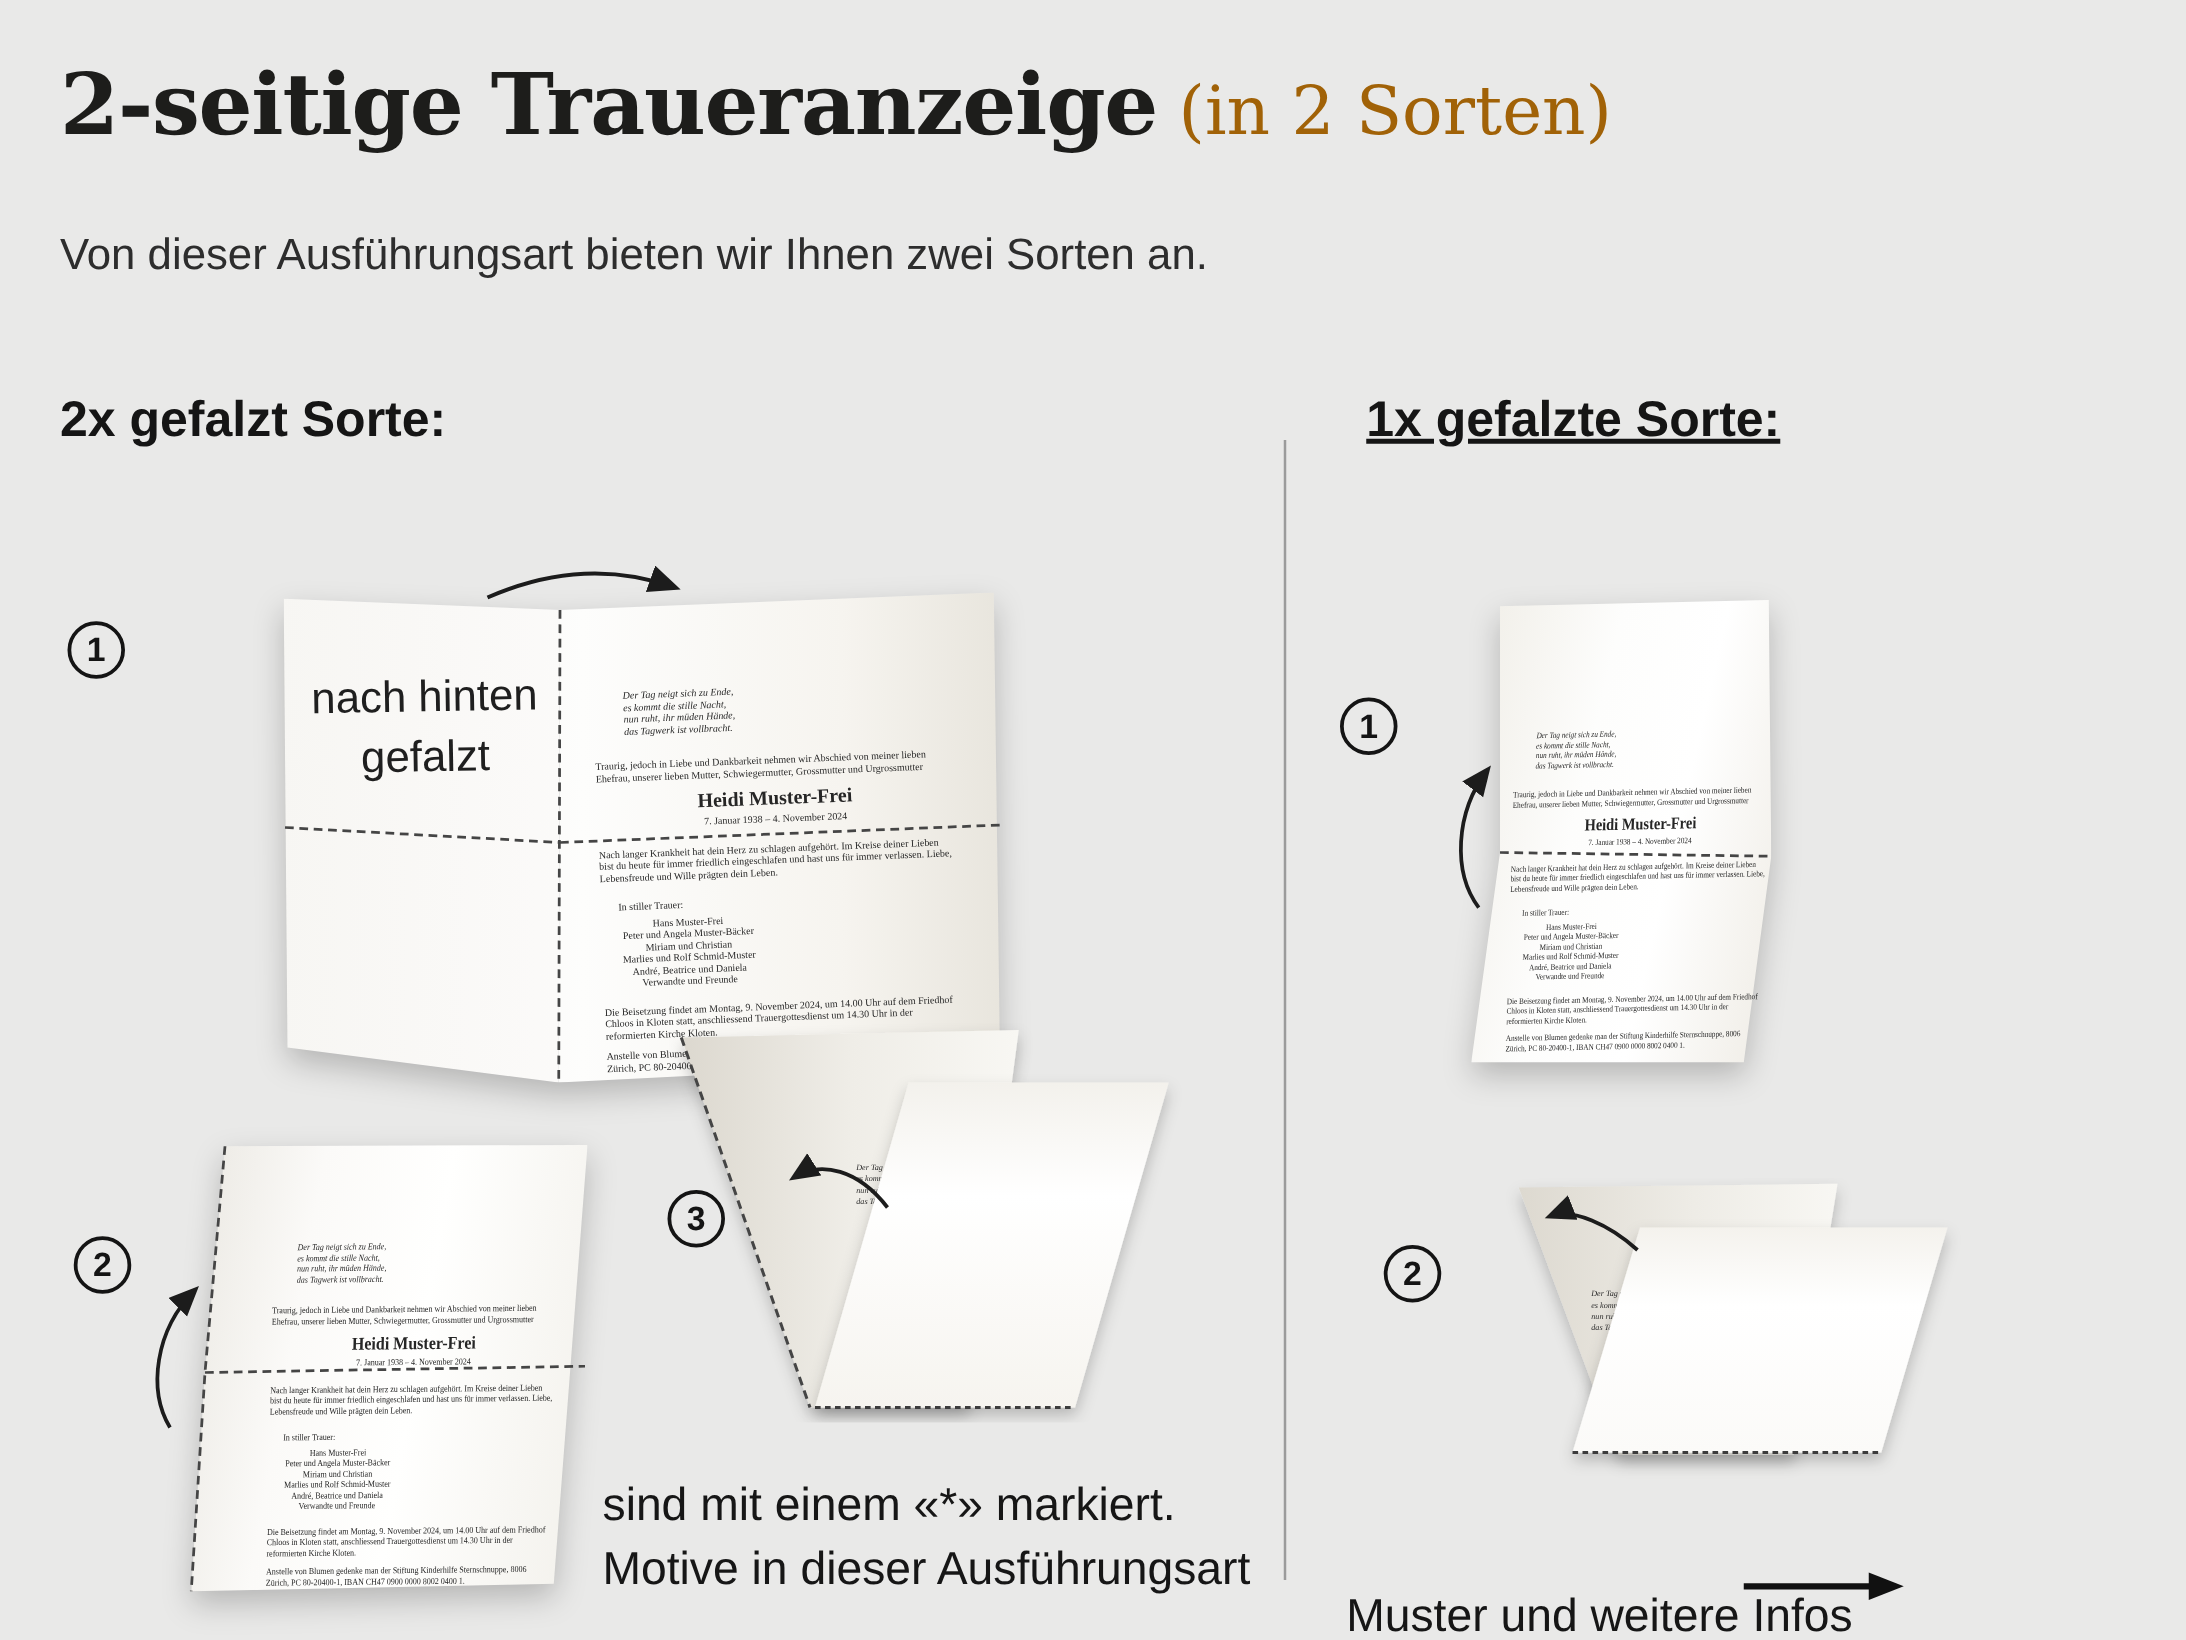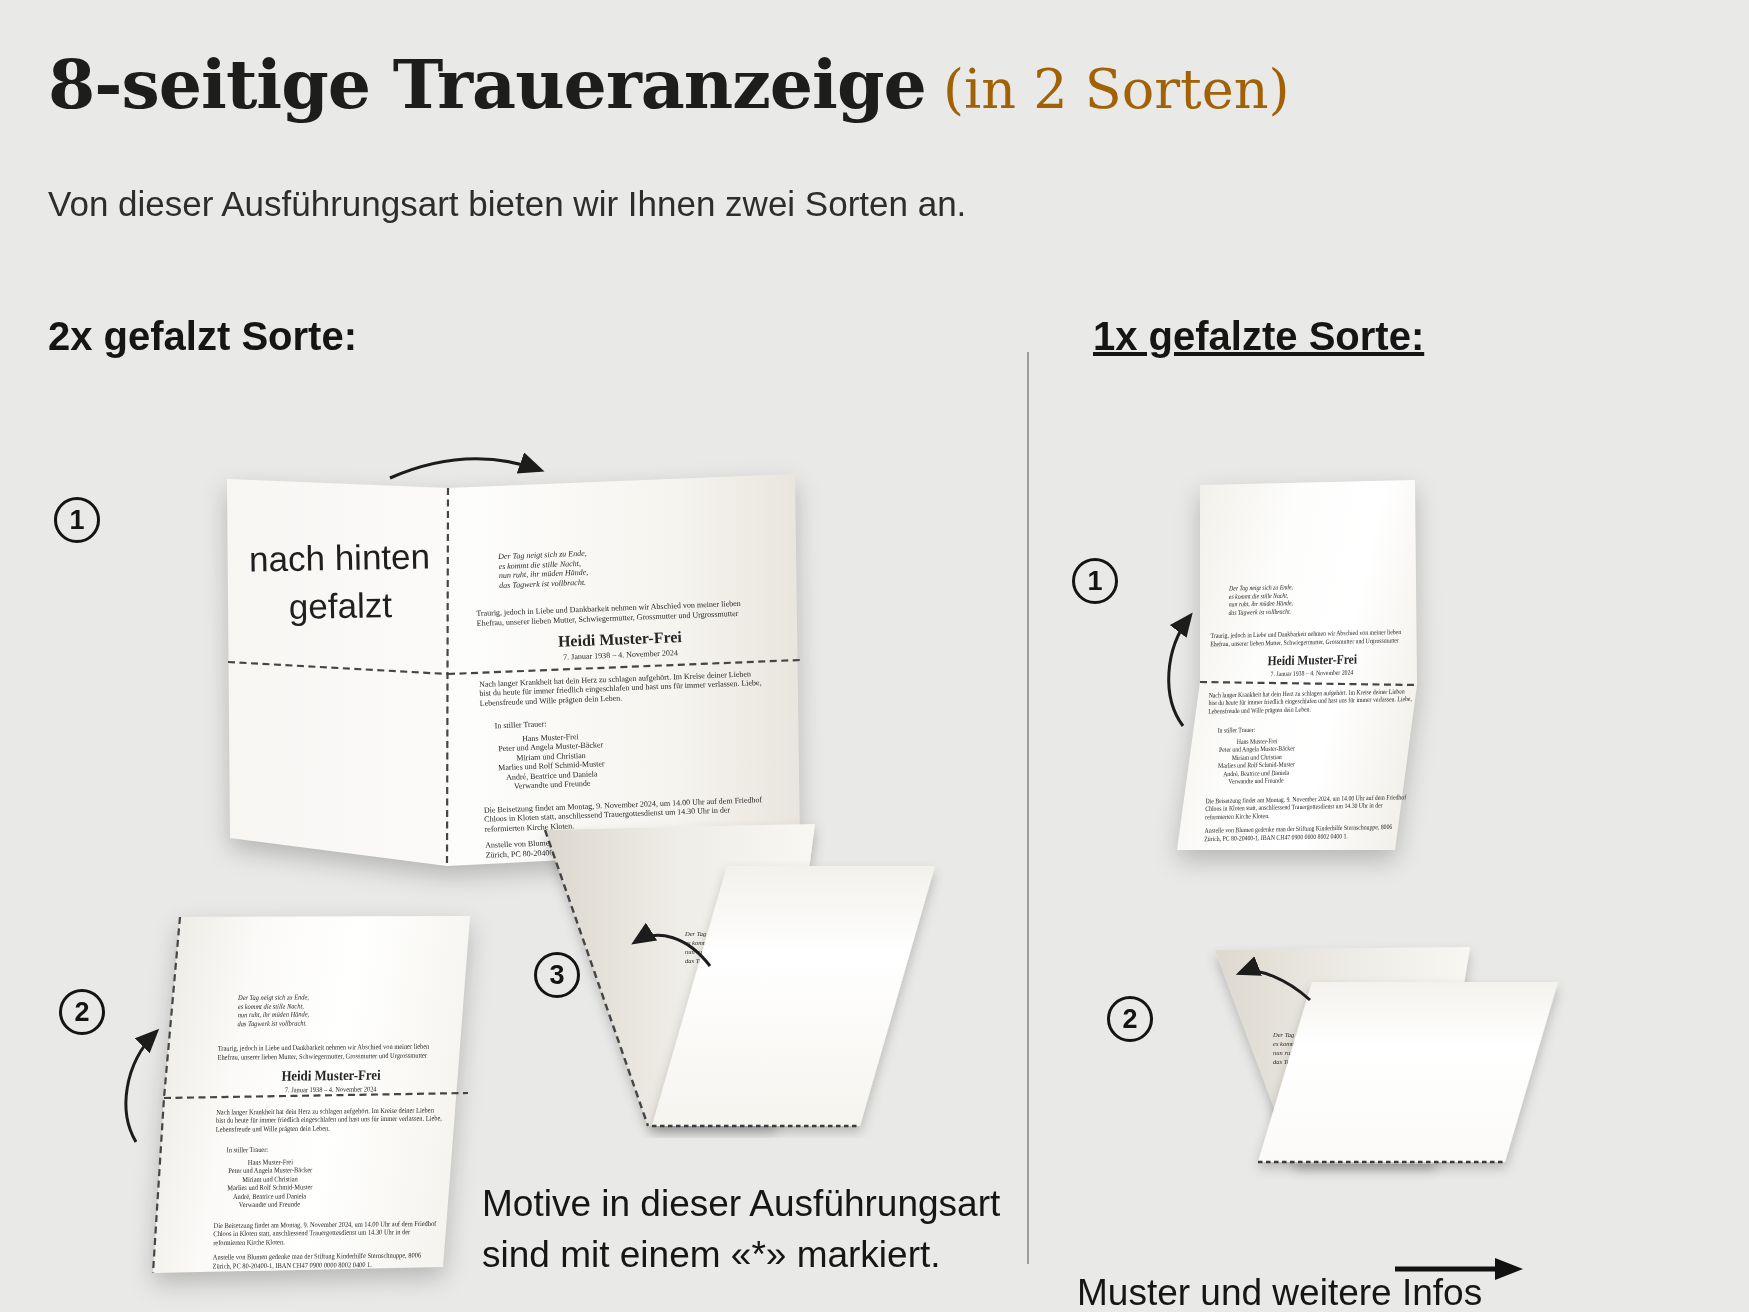--- a/index.html
+++ b/index.html
@@ -56,21 +56,21 @@
   .doc .donation{font-size:8px;line-height:9.5px;margin-top:7px;}
 
   
   .motif-note{left:482px;top:1178px;font-size:37px;line-height:51px;color:#161616;}
   .footer-link{left:1077px;top:1272px;font-size:37px;color:#161616;white-space:nowrap;cursor:pointer;}
 </style>
 </head>
 <body>
 
 <h1 class="abs title" style="margin:0;">
-  <span class="main">8-seitige Traueranzeige</span><span class="suffix"> (in 2 Sorten)</span>
+  <span class="main">2-seitige Traueranzeige</span><span class="suffix"> (in 2 Sorten)</span>
 </h1>
 <div class="abs subtitle">Von dieser Ausführungsart bieten wir Ihnen zwei Sorten an.</div>
 
 <div class="abs section-heading" style="left:48px;top:314px;">2x gefalzt Sorte:</div>
 <div class="abs section-heading" style="left:1093px;top:314px;text-decoration:underline;">1x gefalzte Sorte:</div>
 <div class="abs divider"></div>
 
 <div class="abs stepnum" style="left:54px;top:497px;">
   <span>1</span>
 </div>
@@ -198,22 +198,22 @@
     <text x="150" y="136">nun ruht, ihr müden Hände,</text>
     <text x="150" y="145">das Tagwerk ist vollbracht.</text>
   </g>
   <path d="M10,12 L113,308" fill="none" stroke="#454545" stroke-width="2.4" stroke-dasharray="7 4.5"></path>
   <polygon points="192,48 400,48 325,308 117,308" fill="url(#g-l3-front)" filter="url(#ds-l3)"></polygon>
   <path d="M117,308 L325,308" fill="none" stroke="#3c3c3c" stroke-width="2.4" stroke-dasharray="4.5 3.5"></path>
   <path d="M175,148 C152,118 122,110 100,124" fill="none" stroke="#1c1c1c" stroke-width="3" marker-end="url(#ah-l3)"></path>
 </svg>
 
 <div class="abs motif-note">
+  <div>sind mit einem «*» markiert.</div>
   <div>Motive in dieser Ausführungsart</div>
-  <div>sind mit einem «*» markiert.</div>
 </div>
 
 <div class="abs stepnum" style="left:1072px;top:558px;">
   <span>1</span>
 </div>
 
 <div class="abs" style="left:1150px;top:468px;width:290px;height:400px;">
   <div class="shadow-wrap">
     <div class="panel r1-card"></div>
   </div>

